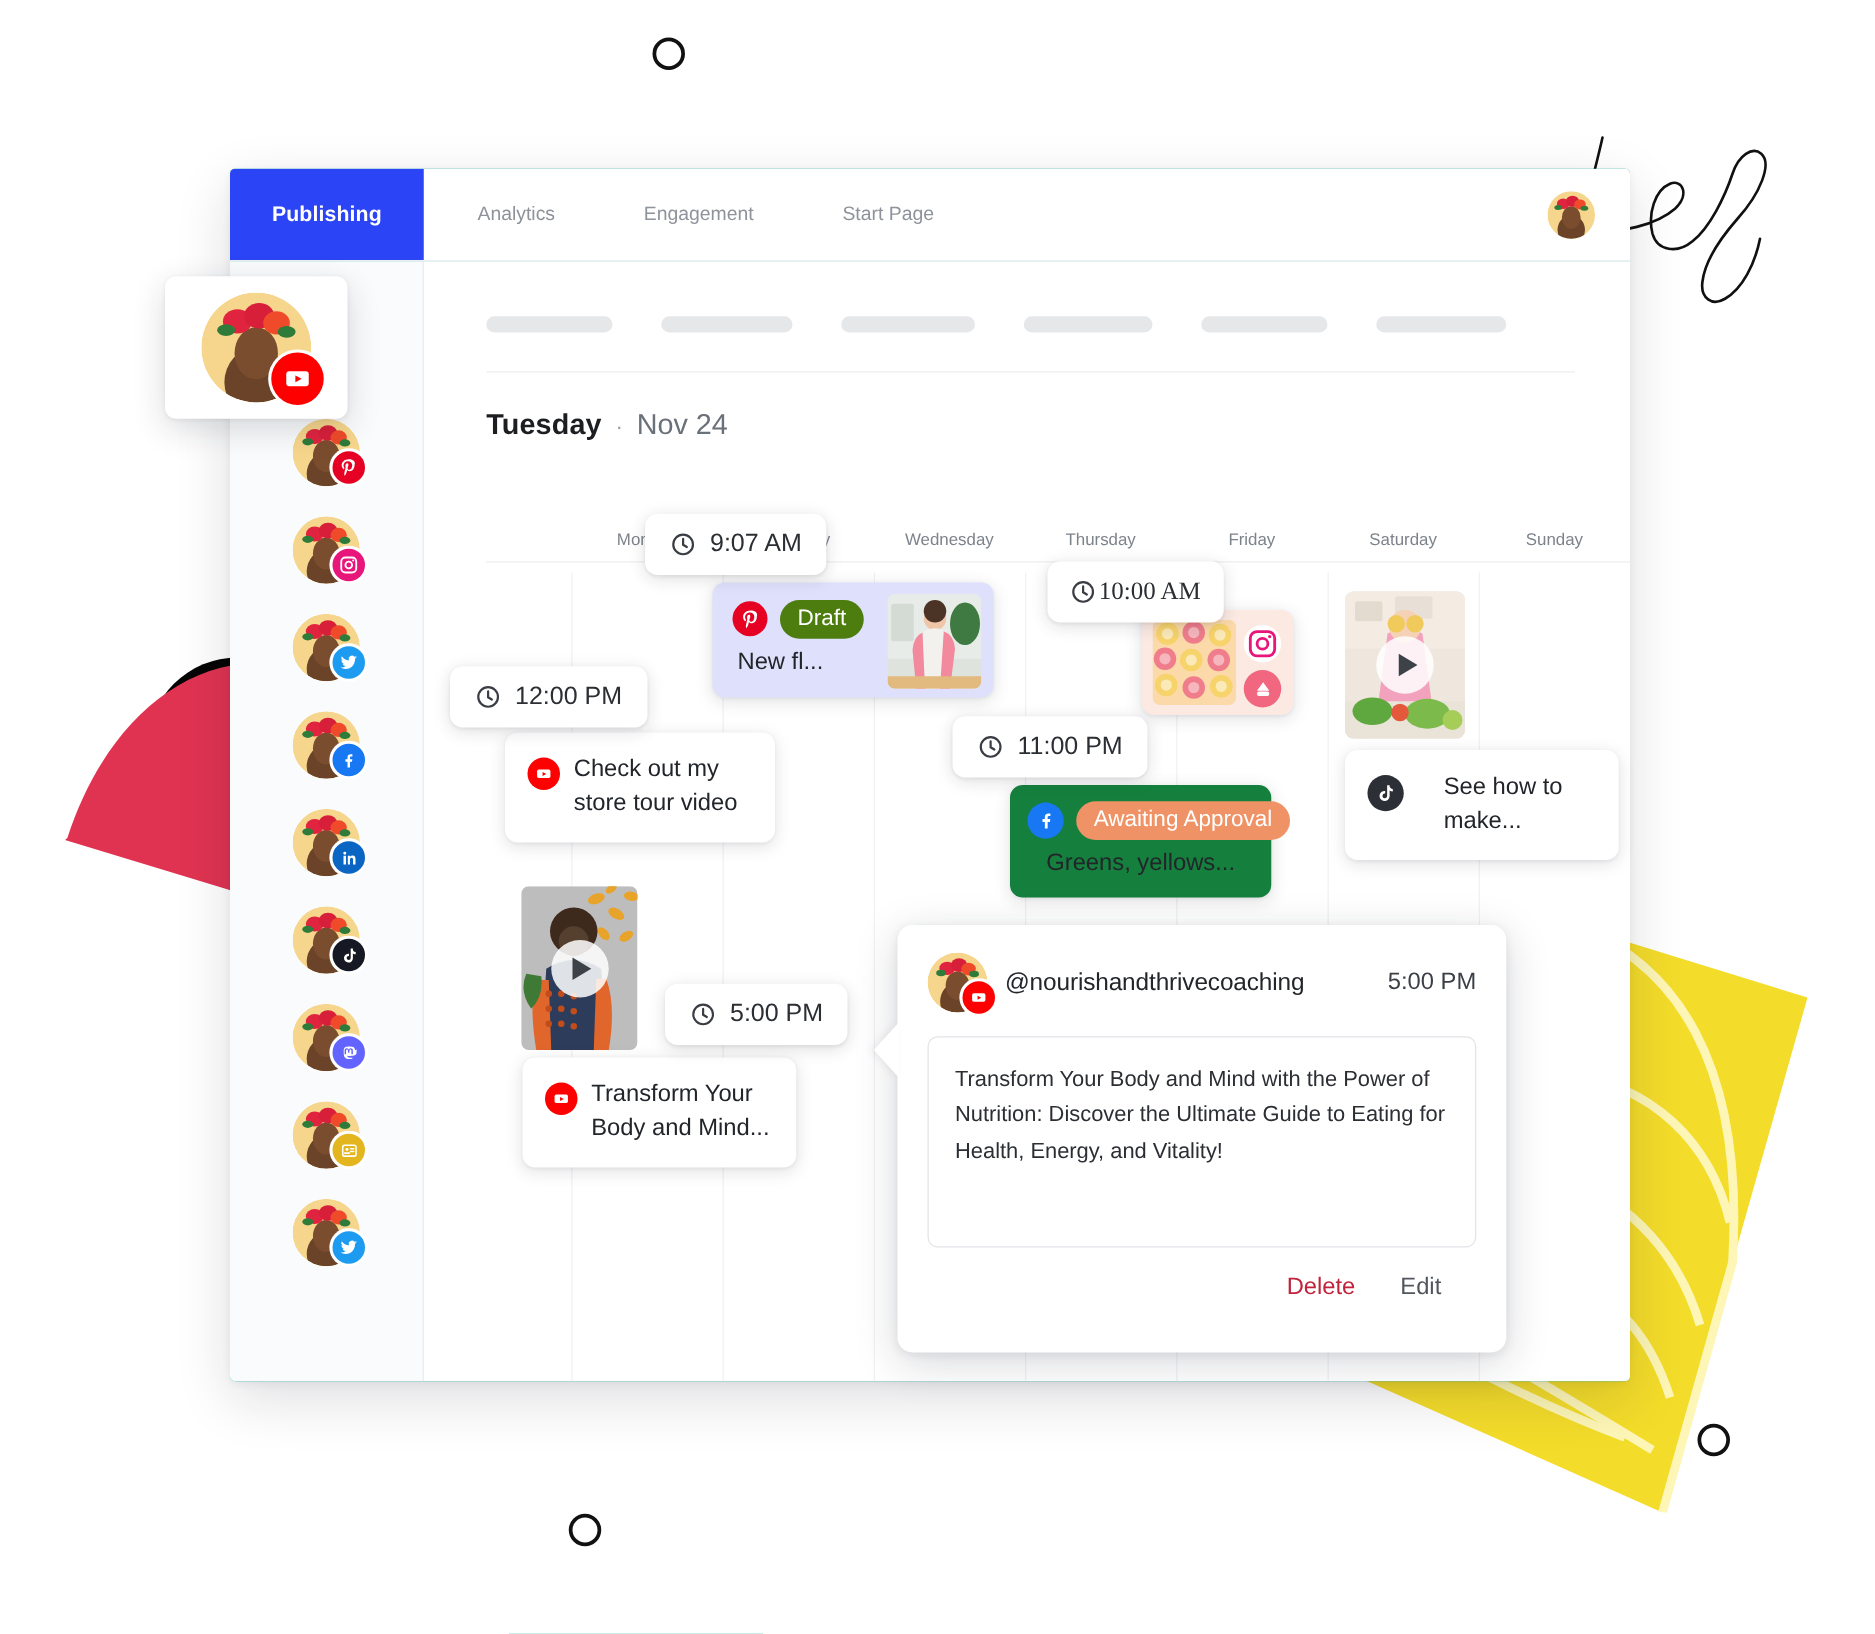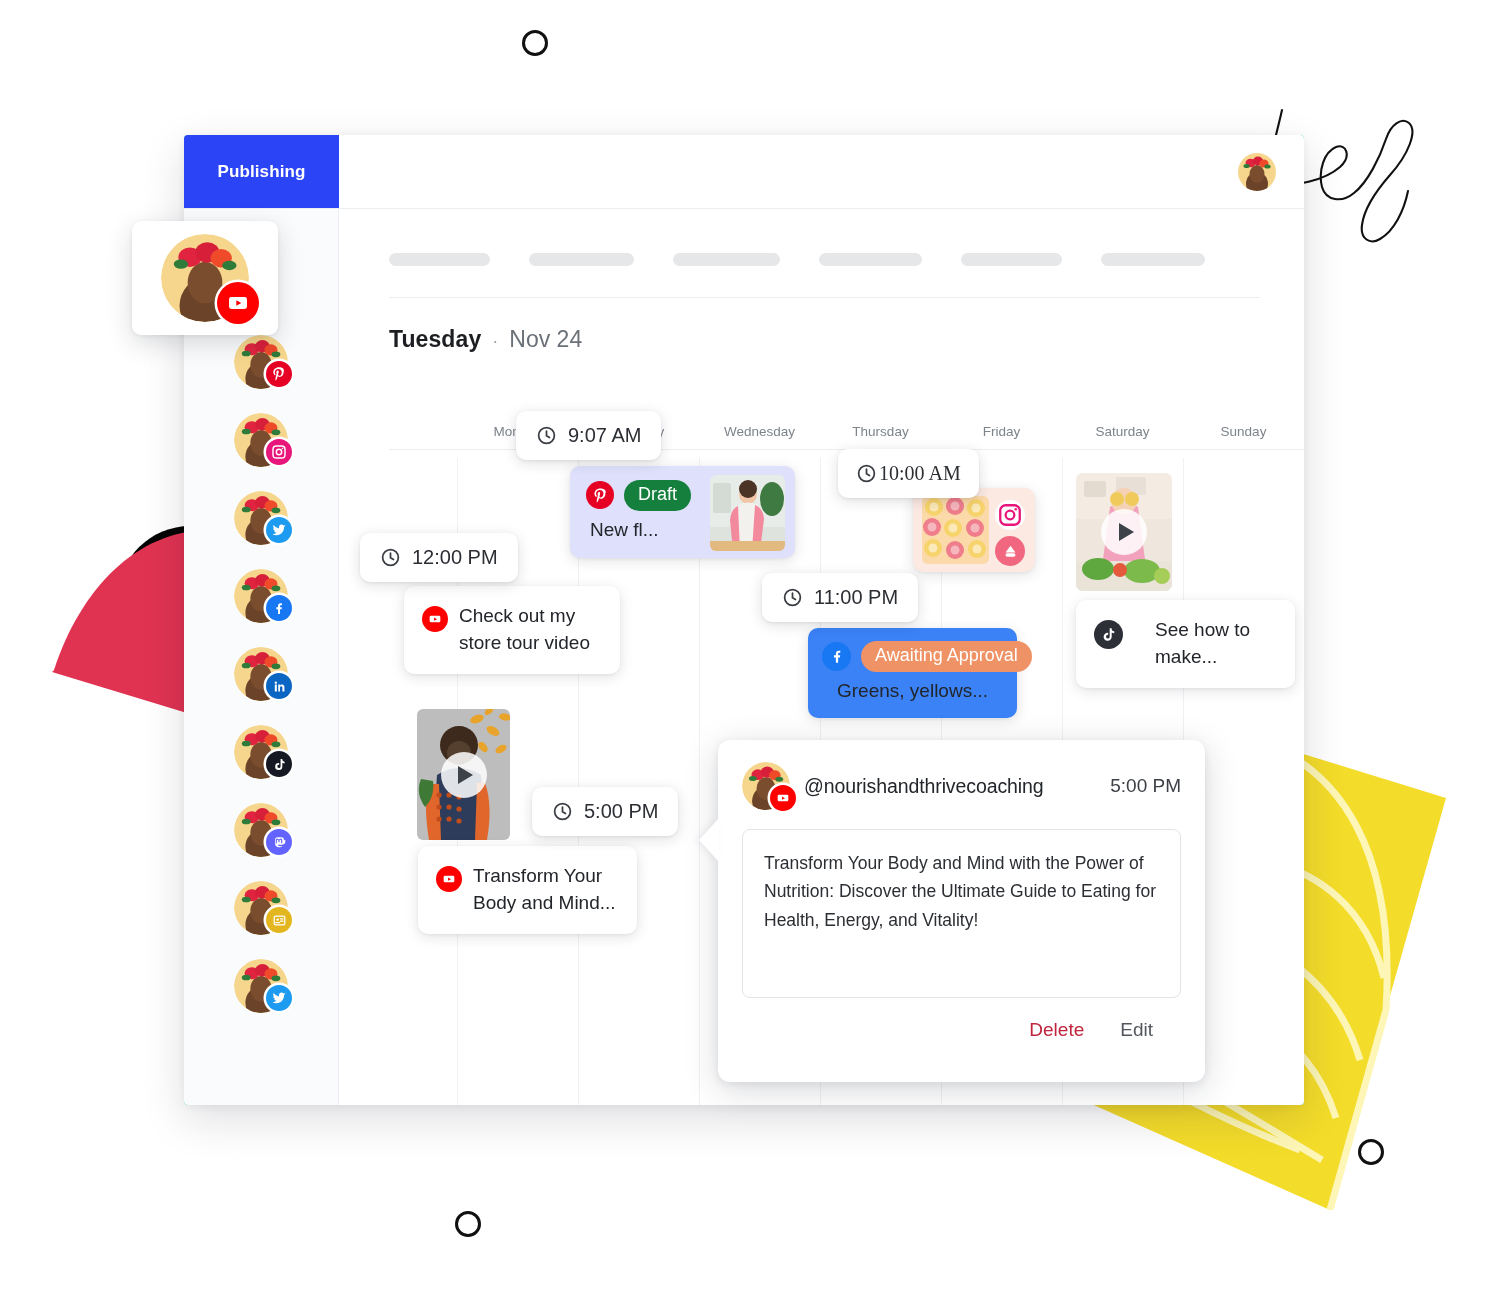--- a/index.html
+++ b/index.html
@@ -182,21 +182,21 @@
   .post-text.inline { margin-top: 0; }
 
   .badge {
     border-radius: 20px;
     color: #fff;
     font-size: 18px;
     padding: 4px 14px 6px;
     line-height: 1.15;
     white-space: nowrap;
   }
-  .badge.draft { background: #15803d; }
+  .badge.draft { background: #4d7c0f; }
   .badge.approval { background: #ef9265; }
 
   .thumb { border-radius: 6px; object-fit: cover; display: block; }
 
   .play-btn {
     position: absolute; left: 50%; top: 50%;
     transform: translate(-50%, -50%);
     width: 46px; height: 46px; border-radius: 50%;
     background: rgba(255,255,255,.85);
     display: flex; align-items: center; justify-content: center;
@@ -323,20 +323,31 @@
 
 <div class="ring r1"></div>
 <div class="ring r2"></div>
 <div class="ring r3"></div>
 
 <div class="app">
 
   <div class="topbar">
     <div class="nav-primary">
       <span>Publishing</span>
+    </div>
+    <div class="nav-tabs">
+      <div class="nav-tab">
+        <span>Analytics</span>
+      </div>
+      <div class="nav-tab">
+        <span>Engagement</span>
+      </div>
+      <div class="nav-tab">
+        <span>Start Page</span>
+      </div>
     </div>
     <div class="topbar-avatar">
       <svg width="38" height="38" viewBox="0 0 38 38">
         <defs>
             <clipPath id="ctop">
               <circle cx="19" cy="19" r="19"></circle>
             </clipPath>
           </defs>
         <g clip-path="url(#ctop)">
           <rect width="38" height="38" fill="#f6d68c"></rect>
@@ -777,21 +788,21 @@
 </div>
 
 <div class="time-chip" style="left:762px; top:573px;">
   <svg class="clock" viewBox="0 0 24 24" fill="none" stroke="#3a3d43" stroke-width="2">
     <circle cx="12" cy="12" r="9"></circle>
       <path d="M12 7v5.4l3.4 2" stroke-linecap="round"></path>
   </svg>
   <span>11:00 PM</span>
 </div>
 
-<div class="post" style="left:808px; top:628px; width:209px; background:#3b82f6; padding:13px 14px;">
+<div class="post" style="left:808px; top:628px; width:209px; background:#15803d; padding:13px 14px;">
   <div class="post-row">
     <span class="badge-net" style="position:relative;right:auto;bottom:auto;width:29px;height:29px;background:#1877f2;box-shadow:none;flex:none;">
       <svg width="18" height="18" viewBox="0 0 24 24" fill="#fff">
           <path d="M13.5 21v-7h2.4l.4-3h-2.8V9.2c0-.9.3-1.5 1.5-1.5h1.4V5.1c-.3 0-1.2-.1-2.2-.1-2.2 0-3.7 1.4-3.7 3.9V11H8v3h2.5v7h3z"></path>
         </svg>
     </span>
     <span class="badge approval">Awaiting Approval</span>
   </div>
   <div class="post-text">Greens, yellows...</div>
 </div>

